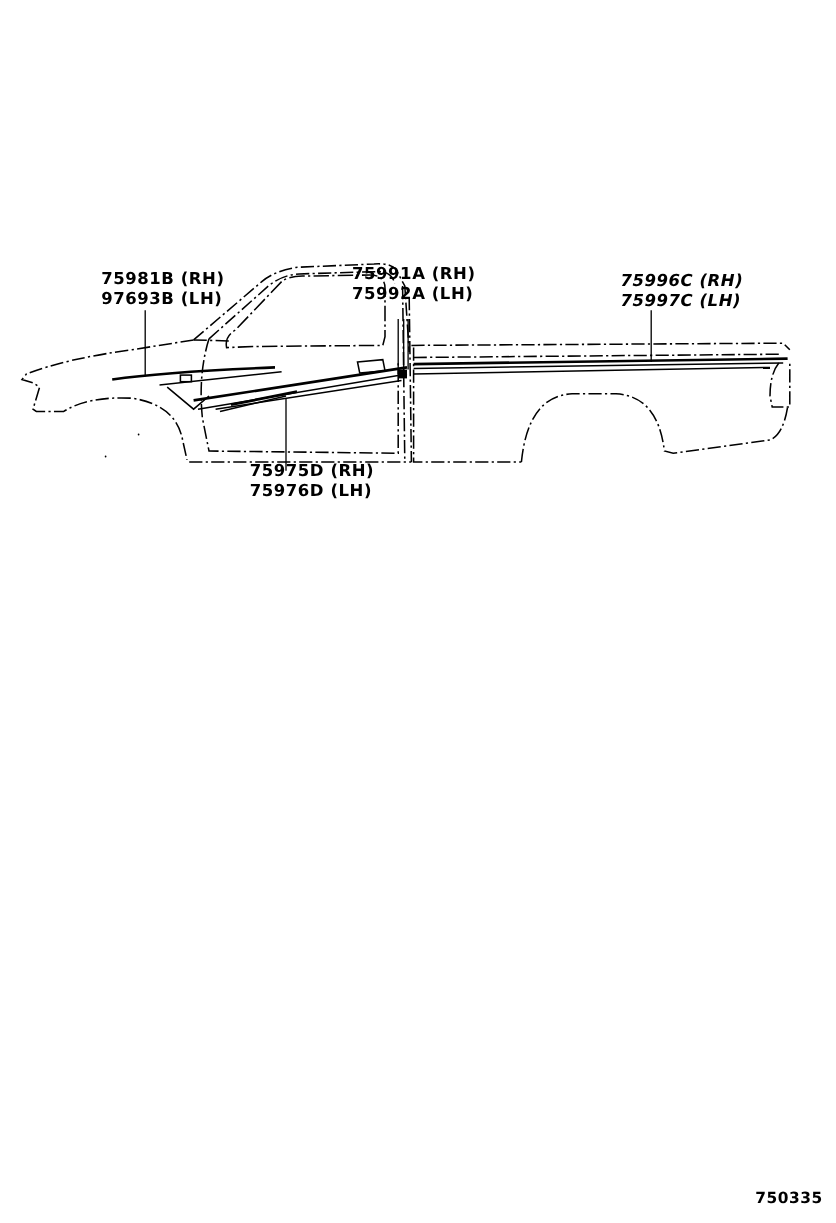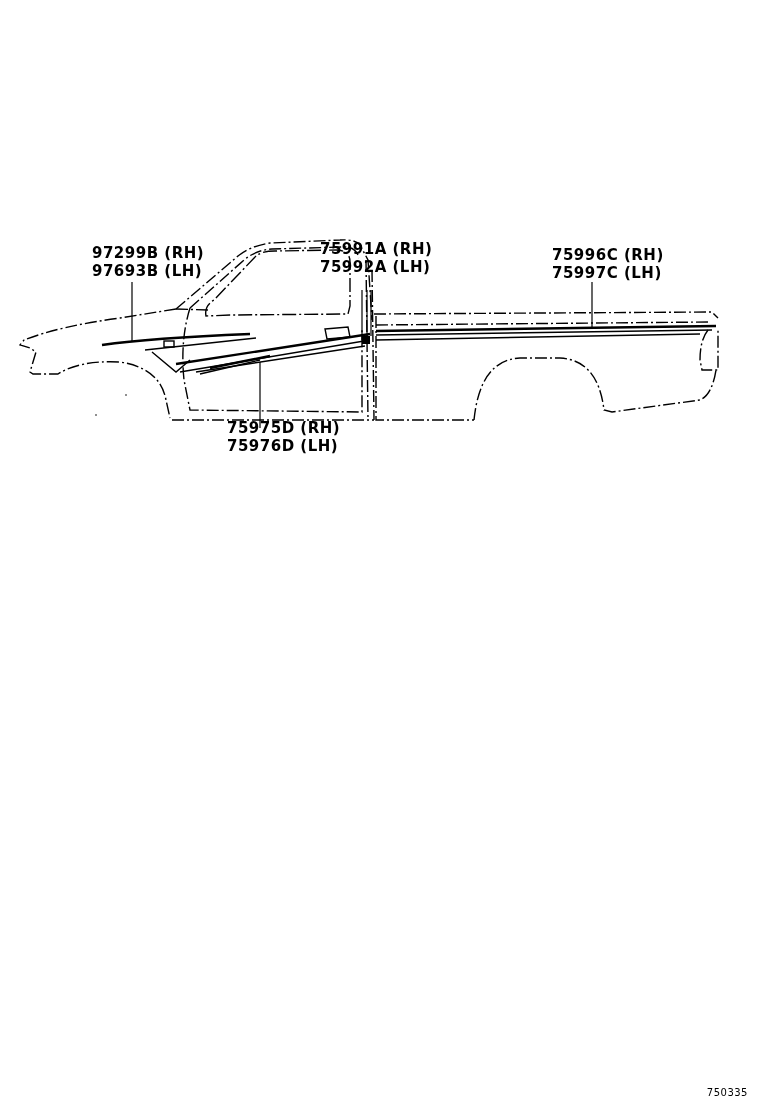--- a/index.html
+++ b/index.html
@@ -31,22 +31,22 @@
       letter-spacing: 0.5px;
       white-space: nowrap;
       color: #000;
     }
     .label div { display: block; }
     .fig-number {
       position: absolute;
       right: 12px;
       bottom: 14px;
       font-family: "DejaVu Sans", "Liberation Sans", sans-serif;
-      font-size: 10px;
-      font-weight: normal;
+      font-size: 14px;
+      font-weight: bold;
       letter-spacing: 0.5px;
     }
     svg .phantom { fill: none; stroke: #000; stroke-width: 1.4; stroke-dasharray: 12 3 2 3; }
     svg .solid { fill: none; stroke: #000; stroke-width: 1.4; }
     svg .thick { fill: none; stroke: #000; stroke-width: 2.4; }
     svg .leader { fill: none; stroke: #000; stroke-width: 1.2; }
     svg .fillblack { fill: #000; stroke: none; }
   </style>
 </head>
 <body>
@@ -111,30 +111,30 @@
     <line class="leader" x1="371" y1="290" x2="371" y2="336"></line>
     <line class="leader" x1="592" y1="282" x2="592" y2="329"></line>
     <line class="leader" x1="260" y1="362" x2="260" y2="428"></line>
   </g>
 
   <circle cx="126" cy="395" r="0.8" fill="#000"></circle>
   <circle cx="96" cy="415" r="0.8" fill="#000"></circle>
 </svg>
 
 <div class="label" style="left:92px; top:244px;">
-  <div>97299B (RH)</div>
+  <div>75981B (RH)</div>
   <div>97693B (LH)</div>
 </div>
 
 <div class="label" style="left:320px; top:240px;">
   <div>75991A (RH)</div>
   <div>75992A (LH)</div>
 </div>
 
-<div class="label" style="left:552px; top:246px;">
+<div class="label" style="left:564px; top:246px;font-style:italic;">
   <div>75996C (RH)</div>
   <div>75997C (LH)</div>
 </div>
 
 <div class="label" style="left:227px; top:419px;">
   <div>75975D (RH)</div>
   <div>75976D (LH)</div>
 </div>
 
 <div class="fig-number">750335</div>

